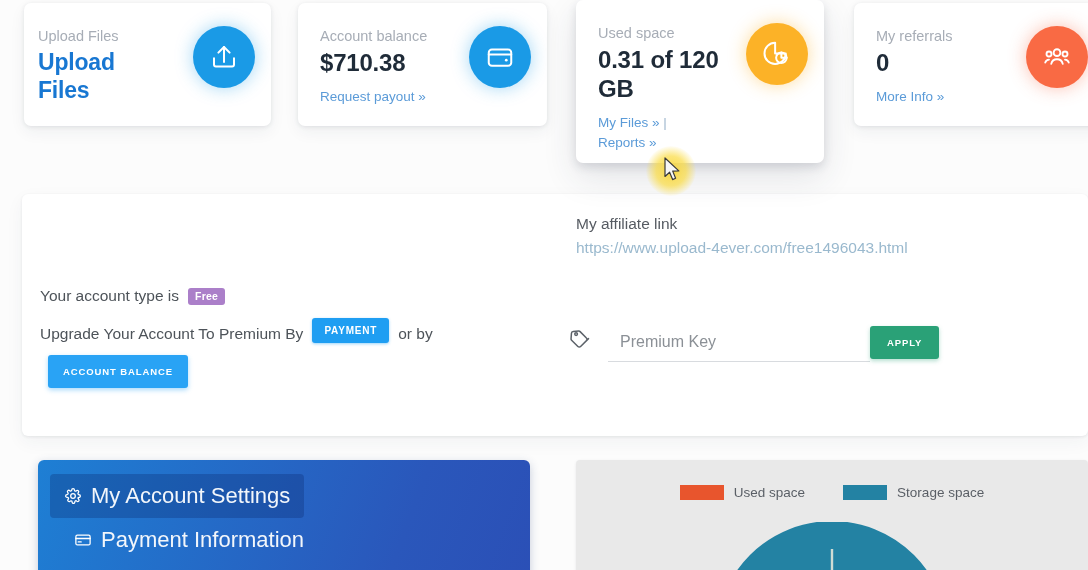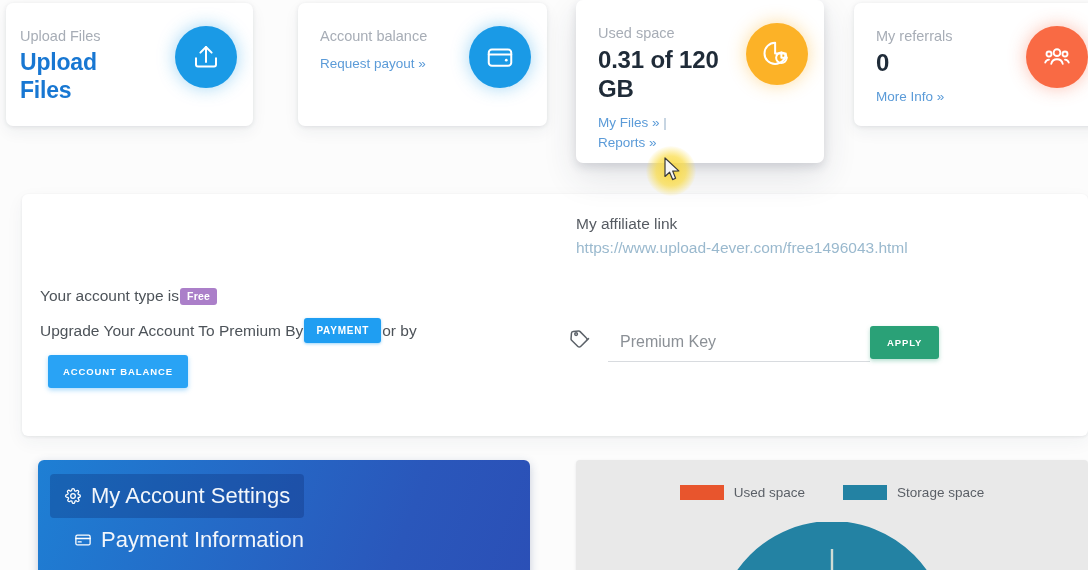--- a/index.html
+++ b/index.html
@@ -51,21 +51,21 @@
   .panel {
     position: absolute; left: 22px; top: 194px; width: 1066px; height: 242px;
     background: #fff; border-radius: 6px;
     box-shadow: 0 1px 3px rgba(40,50,70,.09), 0 6px 18px rgba(40,50,70,.05);
     overflow: hidden;
   }
   .lnk-title { color: #565b62; font-size: 15.5px; }
   .lnk-url { color: #7eb3dd; font-size: 15.5px; margin-top: 6px; word-break: break-all; text-decoration: none; display: block; }
   .lnk-url.blur { color: #9ab9ce; filter: blur(.35px); }
 
-  .acct-line { color: #4d5359; font-size: 15.5px; display: flex; align-items: center; gap: 1px; }
+  .acct-line { color: #4d5359; font-size: 15.5px; display: flex; align-items: flex-end; gap: 9px; }
   .badge-free {
     display: inline-block; background: #ab7fc9; color: #fff;
     font-size: 10.5px; font-weight: 700; padding: 2px 7px 3px; border-radius: 3px;
     letter-spacing: .2px;
   }
   .btn-payment {
     display: inline-block; background: #1f9ef2; color: #fff;
     font-size: 10px; font-weight: 700; letter-spacing: .8px;
     padding: 7px 12px; border-radius: 3px; border: none; cursor: pointer;
     box-shadow: 0 1px 3px rgba(31,158,242,.45);
@@ -135,34 +135,35 @@
 </style>
 </head>
 <body>
 
 <div id="stage">
 
   <div class="ghost-band" style="top:120px; left:160px; width:700px;"></div>
 
   <div class="cards">
 
-    <div class="card" style="left:6px; width:247px; height:123px;padding-left:14px;">
+    <div class="card" style="left:24px; width:247px; height:123px;padding-left:14px;">
       <div class="card-label">Upload Files</div>
       <div class="card-value accent" style="max-width:120px;">Upload Files</div>
       <div class="circ" style="right:16px; top:23px; background:#1a9ae6; box-shadow:0 0 18px rgba(26,154,230,.40);">
         <svg viewBox="0 0 24 24" fill="none" stroke="#fff" stroke-width="1.6" stroke-linecap="round" stroke-linejoin="round">
           <path d="M12 16V4"></path>
             <path d="M7.5 8.5 12 4l4.5 4.5"></path>
           <path d="M4 13v5a1.5 1.5 0 0 0 1.5 1.5h13A1.5 1.5 0 0 0 20 18v-5"></path>
         </svg>
       </div>
     </div>
 
     <div class="card" style="left:298px; width:249px; height:123px;">
       <div class="card-label">Account balance</div>
+      <div class="card-value">$710.38</div>
       <div class="card-links">
         <a href="#">Request payout »</a>
       </div>
       <div class="circ" style="right:16px; top:23px; background:#1a9ae6; box-shadow:0 0 18px rgba(26,154,230,.40);">
         <svg viewBox="0 0 24 24" fill="none" stroke="#fff" stroke-width="1.6" stroke-linecap="round" stroke-linejoin="round">
           <rect x="3" y="6" width="18" height="13" rx="2.5"></rect>
           <path d="M3 10h18"></path>
             <circle cx="17" cy="14.5" r="1.1" fill="#fff" stroke="none"></circle>
         </svg>
       </div>

